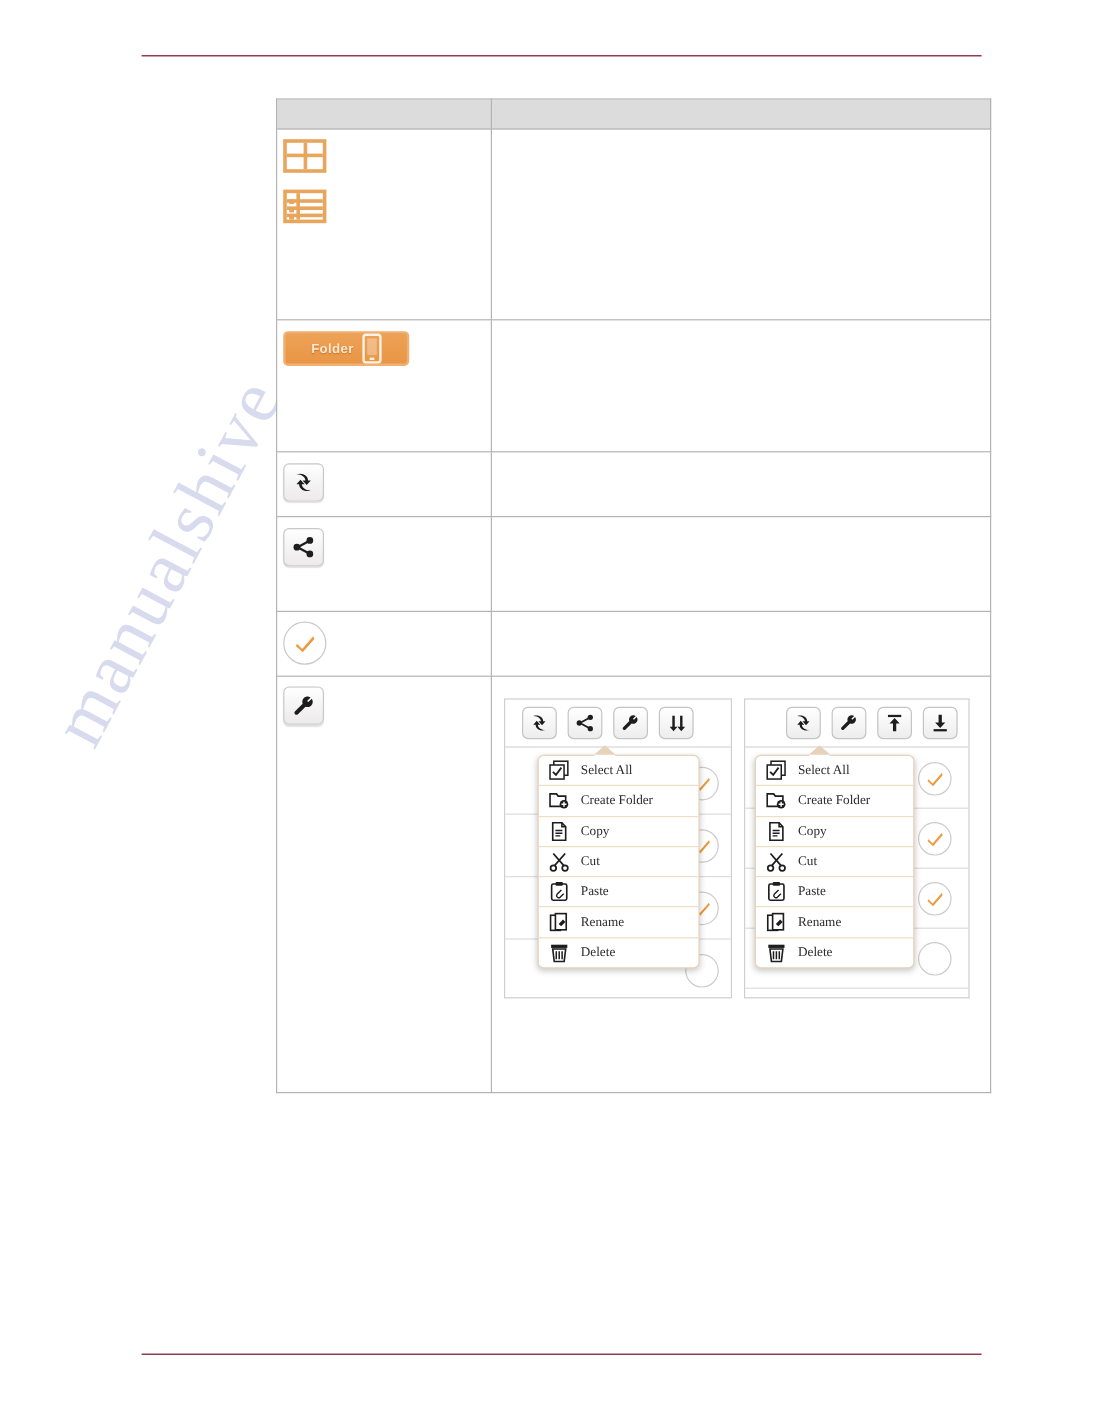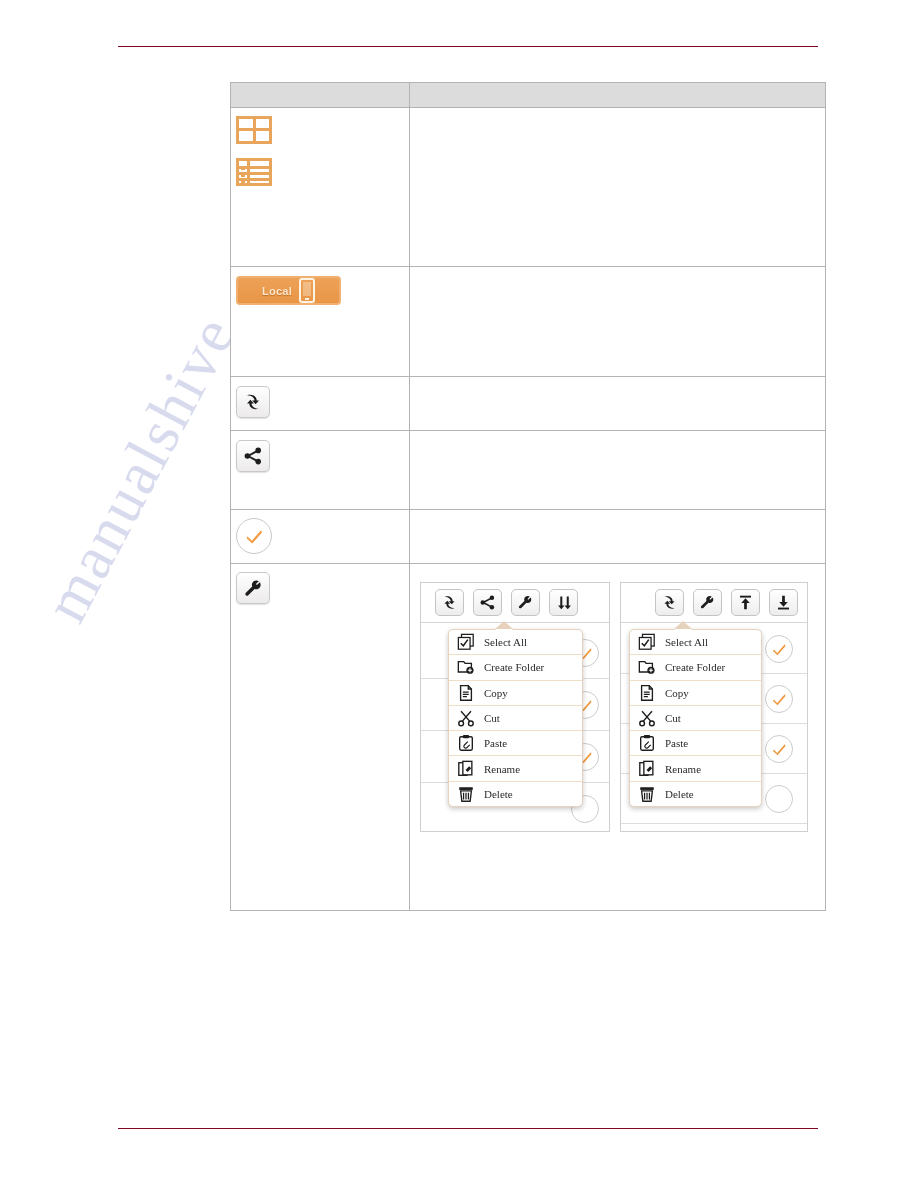--- a/index.html
+++ b/index.html
@@ -256,21 +256,21 @@
       </td>
     </tr>
 
 
 
 
     <tr>
       <td>
         <div class="cell-l" style="height:92px;padding-top:9px;">
           <span class="store-btn local">
-            <span>Local</span>
+            <span>Folder</span>
             <span class="chip-local"></span>
           </span>
         </div>
       </td>
       <td>
         <div class="cell-r"></div>
       </td>
     </tr>
 
     <tr>

